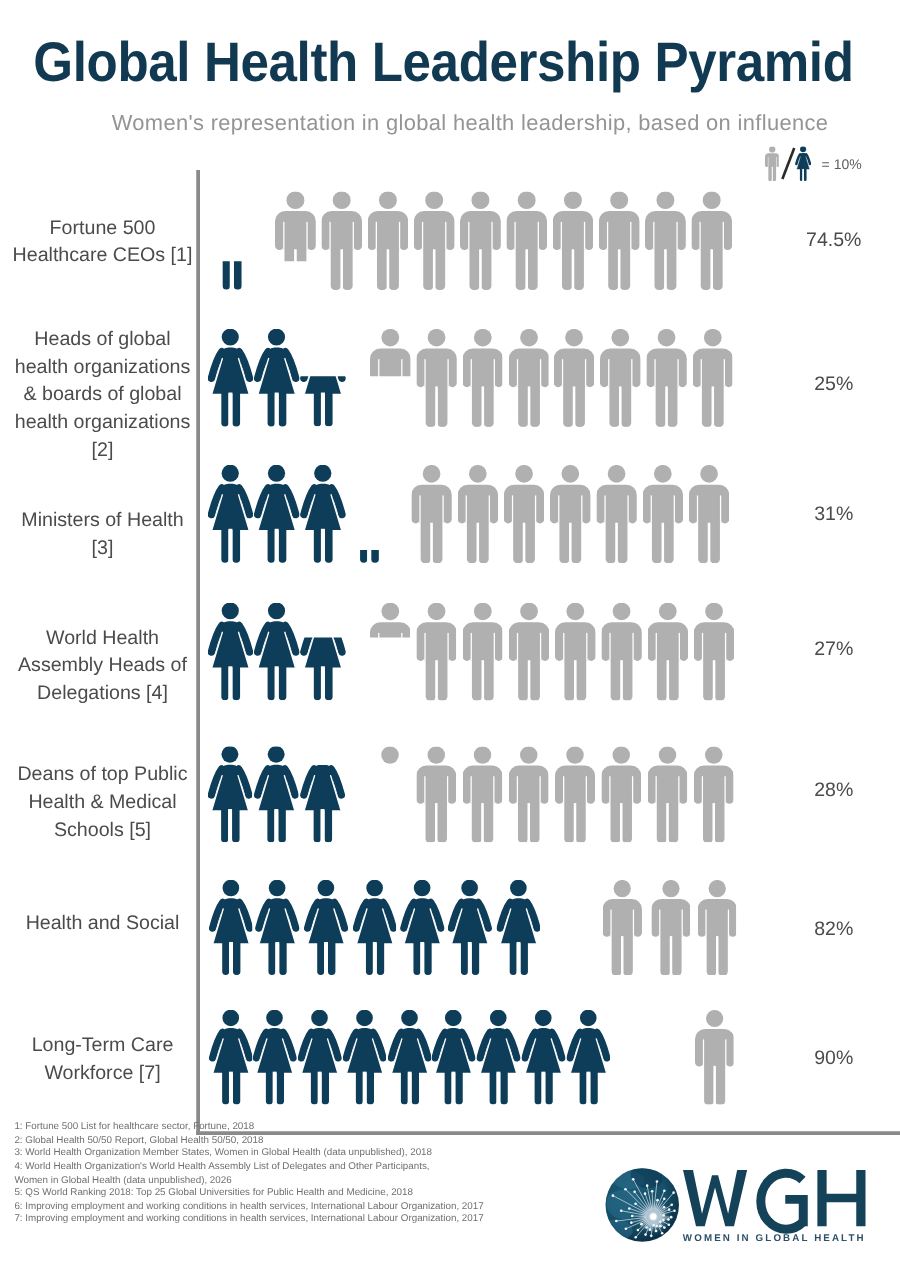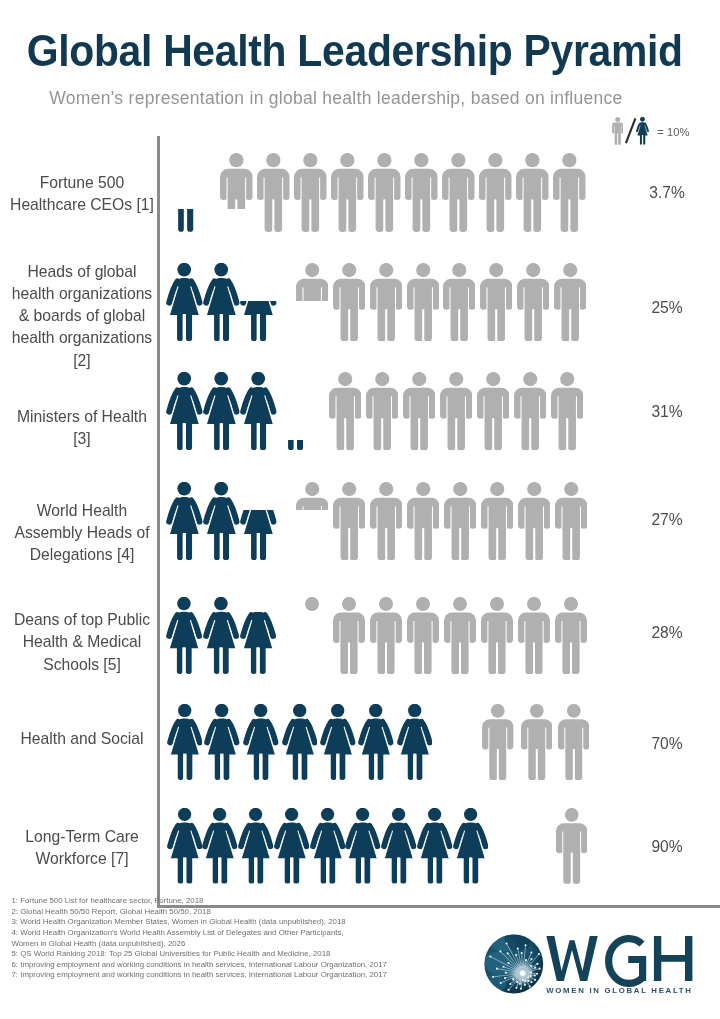--- a/index.html
+++ b/index.html
@@ -4,21 +4,21 @@
 <style>
   html,body{margin:0;padding:0;}
   body{width:720px;height:1019px;background:#ffffff;
        font-family:"Liberation Sans",sans-serif;overflow:hidden;}
   .page{position:relative;width:720px;height:1019px;}
 
   .title{position:absolute;left:0;top:27px;width:720px;text-align:center;
          color:#113a52;font-size:44.6px;font-weight:700;letter-spacing:-0.33px;line-height:48px;
          transform:scaleX(0.917) translateX(-5.2px);transform-origin:354px 50%;}
   .subtitle{position:absolute;left:0;top:86.5px;width:672px;text-align:center;
-            color:#949494;font-size:17.5px;line-height:22px;letter-spacing:0.28px;}
+            color:#949494;font-size:17.5px;line-height:22px;letter-spacing:0.28px;padding-left:40px;}
 
   .axis-v{position:absolute;left:157px;top:136px;width:3px;height:772px;background:#8a8a8a;}
   .axis-h{position:absolute;left:157px;top:905px;width:563px;height:3px;background:#8a8a8a;}
 
   .legend{position:absolute;left:0;top:0;}
   .legend svg{display:block;}
   .legend > span{position:absolute;}
   .legend-text{color:#5e5e5e;font-size:11.2px;white-space:nowrap;}
 
   .rowlabel{position:absolute;text-align:center;color:#4b4b4b;
@@ -96,21 +96,21 @@
         </div>
       </span>
     <span class="legend-text" style="left: 657.3px; top: 126.3px;">= 10%</span>
   </div>
 
   <div id="chart">
       <div class="rowlabel" style="top: 172px;">
         <div>Fortune 500</div>
         <div>Healthcare CEOs [1]</div>
       </div>
-      <div class="rowpct" style="top: 184.4px;">3.7%</div>
+      <div class="rowpct" style="top: 184.4px;">74.5%</div>
       <div class="glyph" style="left: 166.514px; top: 209px; width: 36.972px; height: 23px;">
         <div style="position: absolute; left: 0px; top: -56px; width: 36.972px; height: 79px;">
           <svg viewBox="0 0 46.8 100" preserveAspectRatio="none" width="100%" height="100%">
   <defs>
               <mask id="w0" maskUnits="userSpaceOnUse" x="0" y="0" width="46.8" height="100">
    <rect x="0" y="0" width="46.8" height="100" fill="#fff"></rect>
    <path d="M15.1 30.4 L4.4 66.0" stroke="#000" stroke-width="1.45" fill="none" stroke-linecap="round"></path>
    <path d="M31.7 30.4 L42.4 66.0" stroke="#000" stroke-width="1.45" fill="none" stroke-linecap="round"></path>
    <rect x="21.3" y="65" width="4.1" height="35" fill="#000"></rect>
   </mask>
@@ -1336,21 +1336,21 @@
    <rect x="8.3" y="26" width="24.8" height="33"></rect>
    <rect x="9.6" y="52" width="10.4" height="48" rx="4.3"></rect>
    <rect x="21.4" y="52" width="10.4" height="48" rx="4.3"></rect>
   </g>
           </svg>
         </div>
       </div>
       <div class="rowlabel" style="top: 728.2px;">
         <div>Health and Social</div>
       </div>
-      <div class="rowpct" style="top: 734.8px;">70%</div>
+      <div class="rowpct" style="top: 734.8px;">82%</div>
       <div class="glyph" style="left: 166.646px; top: 704px; width: 35.7084px; height: 76.3px;">
         <div style="position: absolute; left: 0px; top: 0px; width: 35.7084px; height: 76.3px;">
           <svg viewBox="0 0 46.8 100" preserveAspectRatio="none" width="100%" height="100%">
   <defs>
               <mask id="w55" maskUnits="userSpaceOnUse" x="0" y="0" width="46.8" height="100">
    <rect x="0" y="0" width="46.8" height="100" fill="#fff"></rect>
    <path d="M15.1 30.4 L4.4 66.0" stroke="#000" stroke-width="1.45" fill="none" stroke-linecap="round"></path>
    <path d="M31.7 30.4 L42.4 66.0" stroke="#000" stroke-width="1.45" fill="none" stroke-linecap="round"></path>
    <rect x="21.3" y="65" width="4.1" height="35" fill="#000"></rect>
   </mask>

